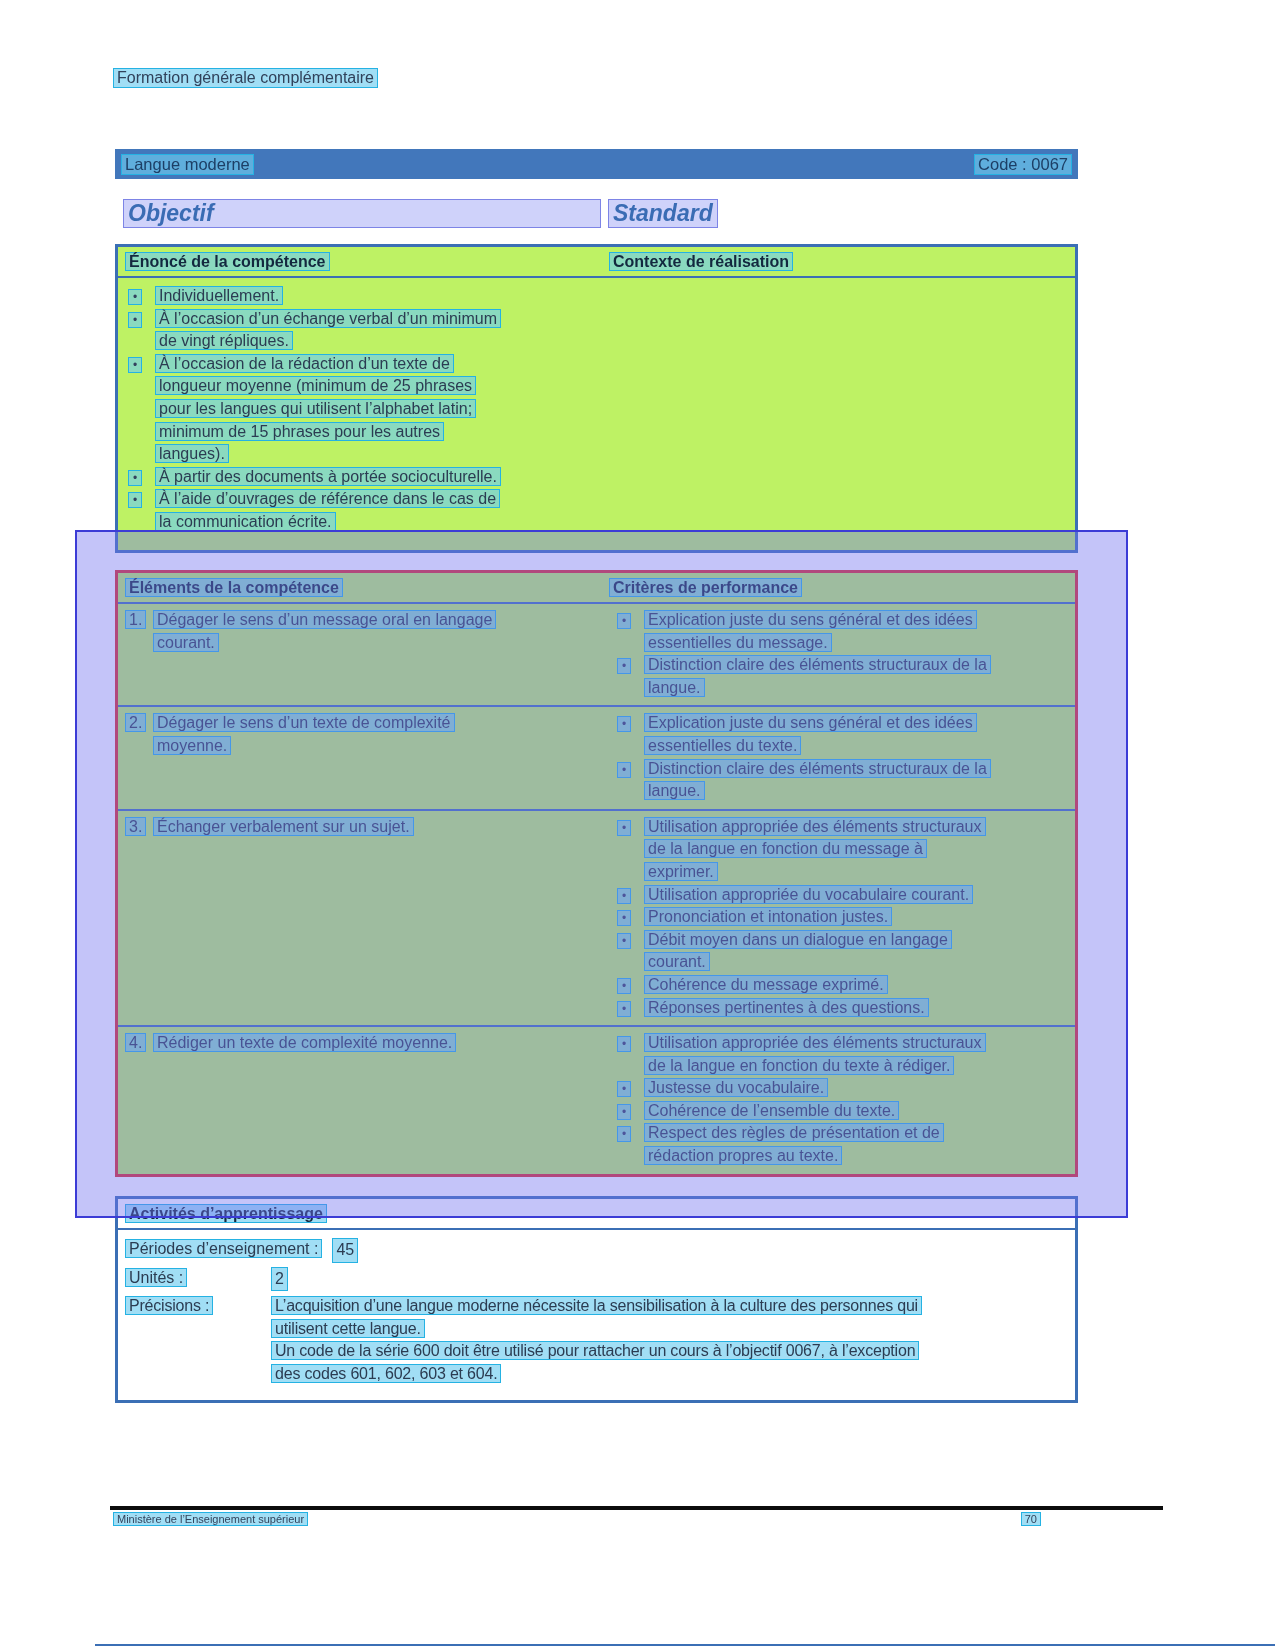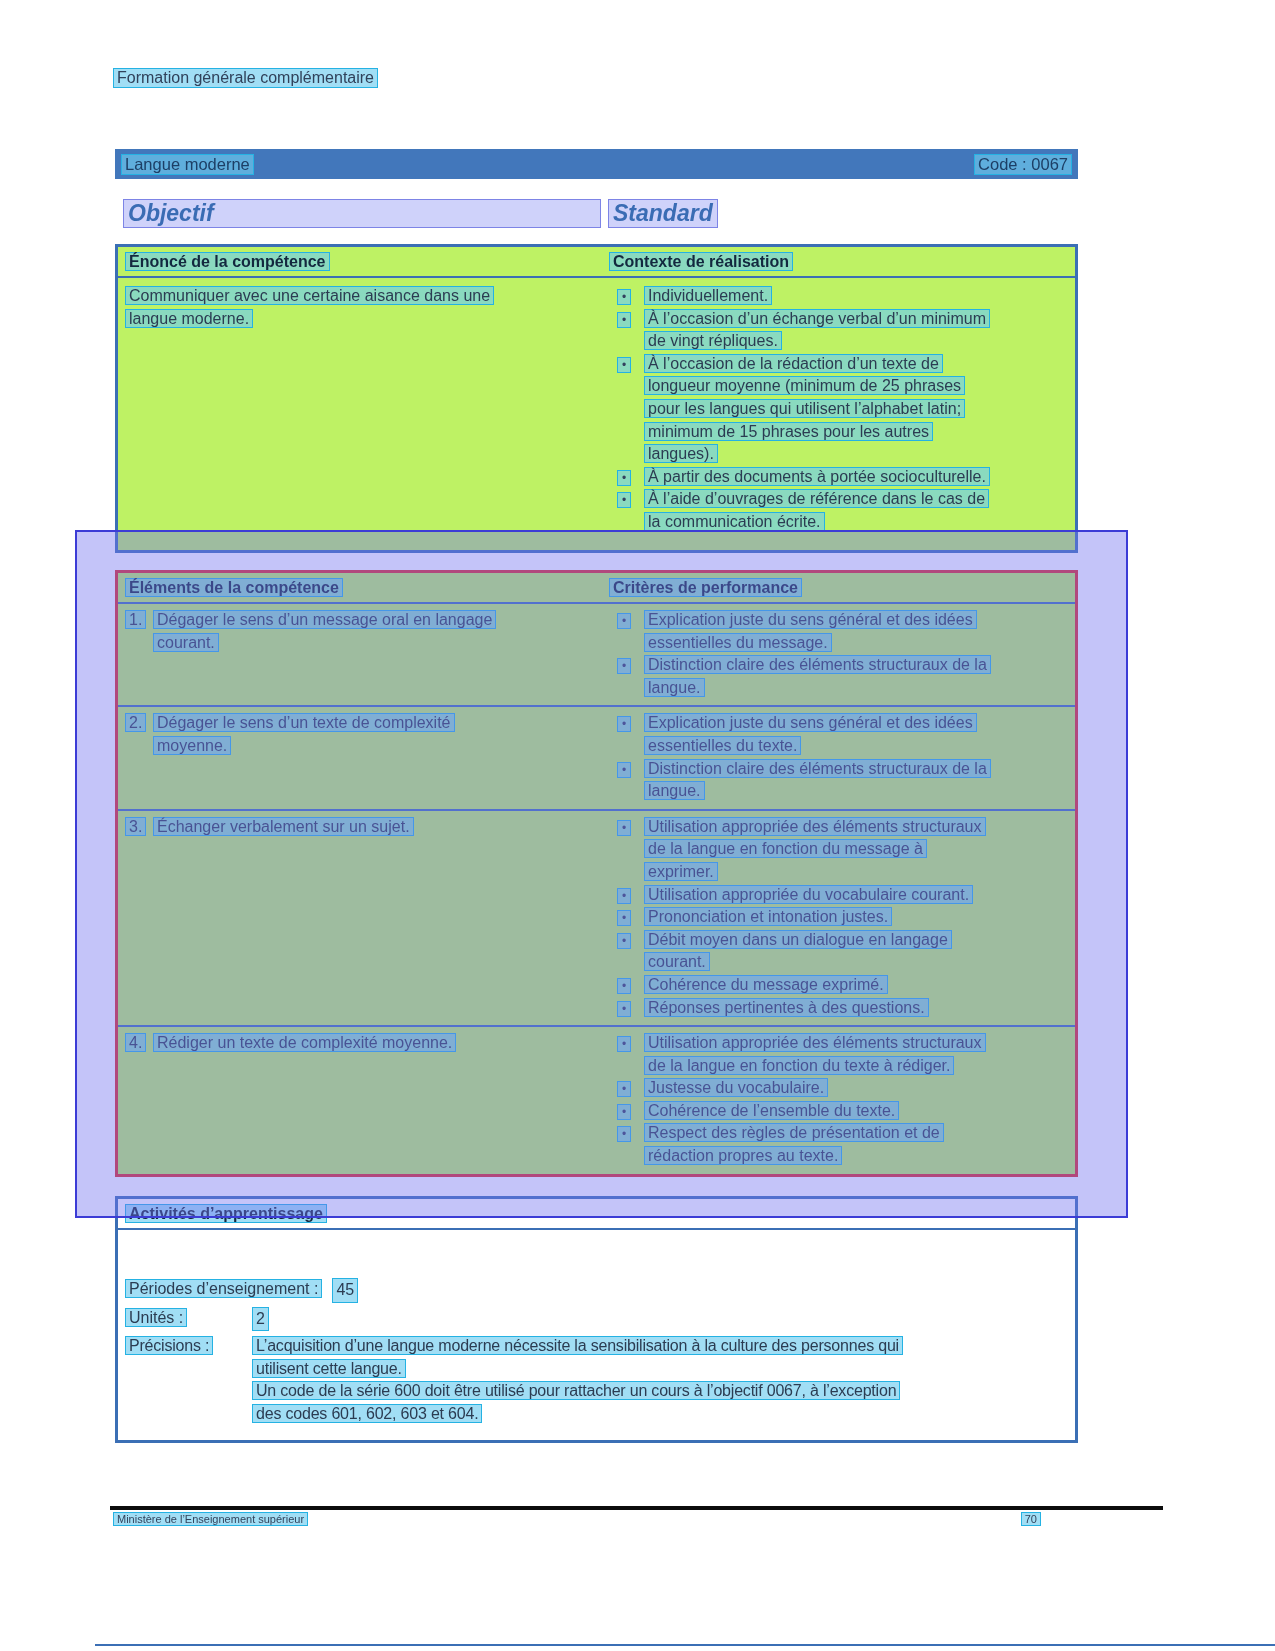--- a/index.html
+++ b/index.html
@@ -58,23 +58,23 @@
   .numcol { width:28px; flex:none; }
   .btwrap { flex:0 1 auto; }
 
   .bullet-row { display:flex; align-items:flex-start; }
   .bm { width:35px; flex:none; padding-left:8px; }
   .bdot { display:inline-block; font-size:12px; line-height:14px; padding:0 4px; margin-top:4px; color:#33415e; }
 
   .activites { position:absolute; left:115px; top:1196px; width:963px; min-height:200px; border:3px solid #3b6fb5; }
   .act-header { padding:6px 0 5px 7px; border-bottom:2px solid #3b6fb5; font-weight:bold; }
   .act-header .hl { color:#13283f; }
-  .act-body { padding:8px 10px 10px 7px; line-height:22.6px;margin-top:40px; }
+  .act-body { padding:8px 10px 10px 7px; line-height:22.6px; }
   .act-row { display:flex; align-items:flex-start; margin-bottom:4px; }
-  .lblcol { width:127px; flex:none; }
+  .lblcol { width:146px; flex:none; }
   .lblwide { flex:none; margin-right:10px; }
   .prec .hl { letter-spacing:-0.2px; }
 
   .footer-line { position:absolute; left:110px; top:1506px; width:1053px; height:4px; background:#0c0c0c; }
   .footer-row {
     position:absolute; left:113px; top:1512px; width:928px;
     display:flex; justify-content:space-between; font-size:11px; color:#32435c;
   }
 
   .bottom-line { position:absolute; left:95px; top:1644px; width:1180px; height:2px; background:#3b6fb5; }
@@ -107,26 +107,20 @@
   <section class="tbl tbl-enonce">
     <div class="tbl-header">
       <div class="col-l">
         <span class="hl">Énoncé de la compétence</span>
       </div>
       <div class="col-r">
         <span class="hl">Contexte de réalisation</span>
       </div>
     </div>
     <div class="tbl-body">
-      <div class="col-l">
-        <div class="btwrap">
-          <span class="hl">Communiquer avec une certaine aisance dans une
-langue moderne.</span>
-        </div>
-      </div>
       <div class="col-r">
         <div class="blist">
 
             <div class="bullet-row">
               <span class="bm"><span class="hl bdot">•</span></span>
               <div class="btwrap"><span class="hl">Individuellement.</span></div>
             </div>
 
             <div class="bullet-row">
               <span class="bm"><span class="hl bdot">•</span></span>

